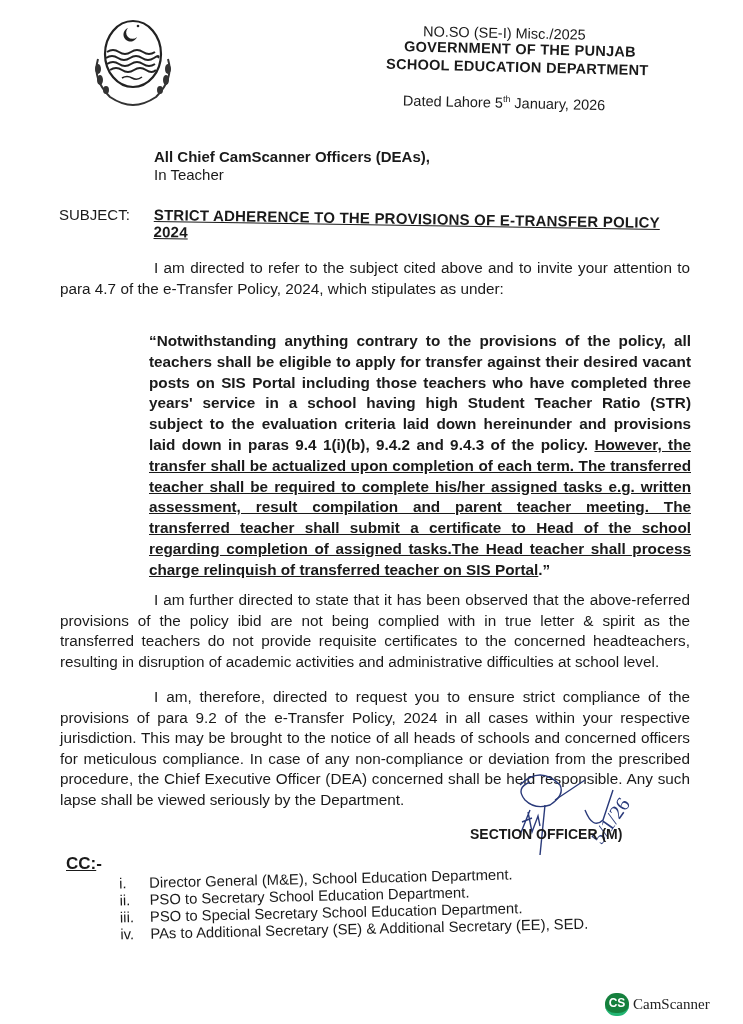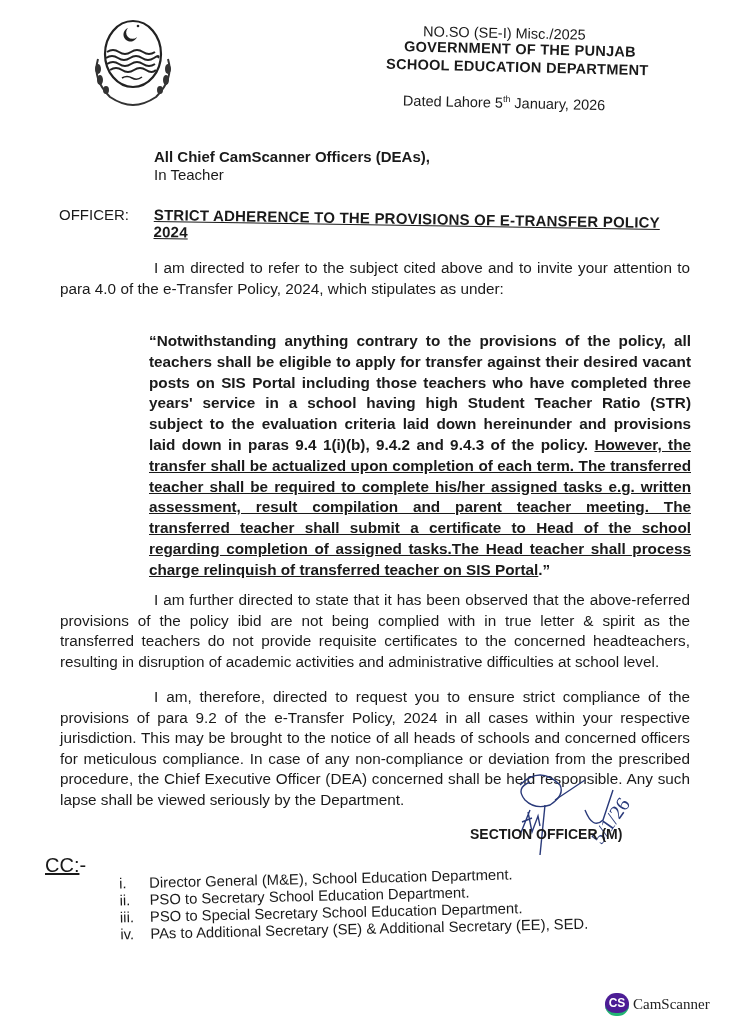--- a/index.html
+++ b/index.html
@@ -19,29 +19,29 @@
   .subj { left:154px; top:206px; width:538px; font-size:15px; font-weight:bold; line-height:17px;
           text-decoration:underline; transform:rotate(0.9deg); transform-origin:left top; letter-spacing:0.2px; }
   .para { font-size:15.3px; line-height:20.5px; text-align:justify; }
   .p1 { left:60px; top:258px; width:630px; text-indent:94px; }
   .quote { left:149px; top:331px; width:542px; font-size:15.3px; line-height:20.8px; font-weight:bold; text-align:justify; }
   .quote .u { text-decoration:underline;margin-top:45px; }
   .p2 { left:60px; top:590px; width:630px; text-indent:94px; }
   .p3 { left:60px; top:687px; width:630px; text-indent:94px; }
   .sig-block { left:470px; top:826px; font-size:14px; font-weight:bold; }
   .sign { left:500px; top:750px; width:200px; height:110px; }
-  .cc { left:45px; top:854px; font-size:20px; font-weight:normal; }
+  .cc { left:66px; top:854px; font-size:17px; font-weight:bold; }
   .cc span.u { text-decoration:underline; }
   .cc-list { left:92px; top:876px; width:560px; transform:rotate(-1.3deg); transform-origin:left top; }
   .cc-row { display:flex; font-size:14.8px; line-height:17px; }
   .cc-num { width:57px; text-align:right; padding-right:0; }
   .cc-num span { display:inline-block; width:30px; text-align:left; }
   .cc-text { padding-left:0; }
   .cs { left:605px; top:993px; display:flex; align-items:center; }
-  .cs-box { width:24px; height:20px; background:#4c1d95; color:#fff; font-weight:bold; font-size:12px;
+  .cs-box { width:24px; height:20px; background:#15803d; color:#fff; font-weight:bold; font-size:12px;
             display:flex; align-items:center; justify-content:center; border-radius:11px; border-bottom:3px solid #22b573; box-sizing:content-box; }
   .cs-txt { font-family:"Liberation Serif", serif; font-size:15px; color:#222; margin-left:4px; }
 </style>
 </head>
 <body>
 
 <svg class="abs logo" viewBox="0 0 110 100">
   <ellipse cx="55" cy="40" rx="28" ry="33" fill="none" stroke="#222" stroke-width="2.2"></ellipse>
   <path d="M50 14 a7 7 0 1 0 9 9 a5.5 5.5 0 1 1 -9 -9z" fill="#222"></path>
   <circle cx="60" cy="12" r="1.3" fill="#222"></circle>
@@ -67,24 +67,24 @@
 </svg>
 
 <div class="abs hdr hdr-no">NO.SO (SE-I) Misc./2025</div>
 <div class="abs hdr hdr-gov">GOVERNMENT OF THE PUNJAB</div>
 <div class="abs hdr hdr-dept">SCHOOL EDUCATION DEPARTMENT</div>
 <div class="abs hdr hdr-date"><span>Dated Lahore 5</span><sup>th</sup><span> January, 2026</span></div>
 
 <div class="abs to1">All Chief CamScanner Officers (DEAs),</div>
 <div class="abs to2">In Teacher</div>
 
-<div class="abs subj-label">OFFICER:</div>
+<div class="abs subj-label">SUBJECT:</div>
 <div class="abs subj">STRICT ADHERENCE TO THE PROVISIONS OF E-TRANSFER POLICY 2024</div>
 
-<div class="abs para p1">I am directed to refer to the subject cited above and to invite your attention to para 4.0 of the e-Transfer Policy, 2024, which stipulates as under:</div>
+<div class="abs para p1">I am directed to refer to the subject cited above and to invite your attention to para 4.7 of the e-Transfer Policy, 2024, which stipulates as under:</div>
 
 <div class="abs quote"><span>“Notwithstanding anything contrary to the provisions of the policy, all teachers shall be eligible to apply for transfer against their desired vacant posts on SIS Portal including those teachers who have completed three years' service in a school having high Student Teacher Ratio (STR) subject to the evaluation criteria laid down hereinunder and provisions laid down in paras 9.4 1(i)(b), 9.4.2 and 9.4.3 of the policy. </span><span class="u">However, the transfer shall be actualized upon completion of each term. The transferred teacher shall be required to complete his/her assigned tasks e.g. written assessment, result compilation and parent teacher meeting. The transferred teacher shall submit a certificate to Head of the school regarding completion of assigned tasks.The Head teacher shall process charge relinquish of transferred teacher on SIS Portal</span><span>.”</span></div>
 
 <div class="abs para p2">I am further directed to state that it has been observed that the above-referred provisions of the policy ibid are not being complied with in true letter &amp; spirit as the transferred teachers do not provide requisite certificates to the concerned headteachers, resulting in disruption of academic activities and administrative difficulties at school level.</div>
 <div class="abs para p3">I am, therefore, directed to request you to ensure strict compliance of the provisions of para 9.2 of the e-Transfer Policy, 2024 in all cases within your respective jurisdiction. This may be brought to the notice of all heads of schools and concerned officers for meticulous compliance. In case of any non-compliance or deviation from the prescribed procedure, the Chief Executive Officer (DEA) concerned shall be held responsible. Any such lapse shall be viewed seriously by the Department.</div>
 
 <svg class="abs sign" viewBox="0 0 200 110">
   <g fill="none" stroke="#2a3a7a" stroke-width="1.4">
     <path d="M20 35 q20 -20 40 0 q5 10 -10 20 q-15 5 -25 -5 q-10 -12 5 -18"></path>
     <path d="M45 55 l-5 50"></path>

